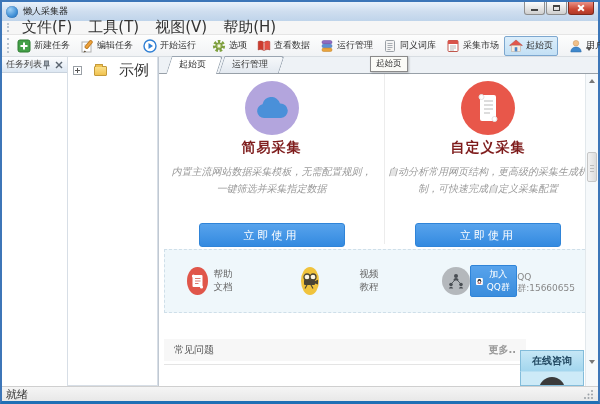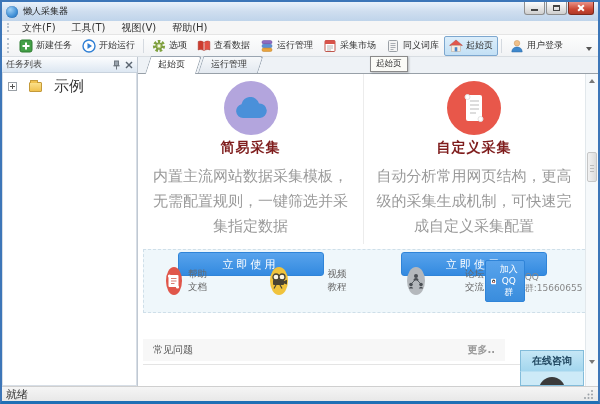--- a/index.html
+++ b/index.html
@@ -15,34 +15,34 @@
   .wbtn.close { width:26px; background:linear-gradient(#e99286,#cc4733 60%,#b03a28); border-color:#7e2a1d; }
   .glyph-min { width:7px; height:2px; background:#444; margin-top:4px; }
   .glyph-max { width:7px; height:6px; border:1px solid #444; border-top:2px solid #444; }
   .glyph-close { position:relative; width:8px; height:8px; }
   .glyph-close:before,.glyph-close:after { content:""; position:absolute; left:3px; top:0; width:2px; height:8px; background:#fff; }
   .glyph-close:before { transform:rotate(45deg); } .glyph-close:after { transform:rotate(-45deg); }
 
   
   .menubar { height:14px; background:#f6f6f6; border-bottom:1px solid #e5e5e5; display:flex; align-items:center; padding-left:2px; flex:0 0 auto; }
   .grip { width:4px; height:70%; border-left:2px dotted #b9c4cf; margin:0 3px; }
-  .menu-item { font-size:10px; color:#333; padding:1px 8px; cursor:default; }
+  .menu-item { font-size:15px; color:#333; padding:1px 8px; cursor:default; }
 
   
   .toolbar { height:22px; background:linear-gradient(#fdfdfd,#f1f3f5); border-bottom:1px solid #d8dde2; display:flex; align-items:center; padding-left:2px; flex:0 0 auto; }
   .tbtn { display:flex; align-items:center; gap:3px; padding:2px 4px; font-size:9px; color:#333; border:1px solid transparent; border-radius:2px; cursor:default; white-space:nowrap; }
   .tbtn.selected { background:linear-gradient(#dceefb,#c3e0f5); border-color:#7da7cf; }
   .tsep { width:1px; height:14px; background:#d5dae0; margin:0 3px; }
   .ticon { width:14px; height:14px; flex:0 0 auto; }
 
   
   .body { flex:1 1 auto; display:flex; min-height:0; background:#eef2f6; }
 
   
-  .sidebar { width:136px; flex:0 0 auto; border-right:1px solid #c0c8d2; display:flex; flex-direction:column; background:#fff; }
+  .sidebar { width:157px; flex:0 0 auto; border-right:1px solid #c0c8d2; display:flex; background:#fff; }
   .side-head { height:16px; background:linear-gradient(#fcfdfe,#dde7f2); border-bottom:1px solid #c8d2dd; display:flex; align-items:center; padding:0 4px; flex:0 0 auto; }
   .side-title { font-size:9px; color:#444; }
   .side-icons { margin-left:auto; display:flex; align-items:center; gap:4px; }
   .tree { flex:1; background:#fff; border:1px solid #d7dee6; border-top:none; padding:4px 5px; }
   .tree-row { display:flex; align-items:center; gap:12px; font-size:15px; color:#333; cursor:default; }
   .expander { width:9px; height:9px; flex:0 0 auto; }
   .folder { width:13px; height:10px; background:linear-gradient(#fbe08a,#f0c24f); border:1px solid #c49a3a; border-radius:1px; position:relative; flex:0 0 auto; }
   .folder:before { content:""; position:absolute; top:-3px; left:0; width:6px; height:2px; background:#f0c24f; border:1px solid #c49a3a; border-bottom:none; border-radius:1px 1px 0 0; }
 
   
@@ -60,21 +60,21 @@
 
   
   .panels { display:flex; height:170px; }
   .panel { text-align:center; padding-top:7px; }
   .panel.left { width:225px; flex:0 0 auto; }
   .panel.right { flex:1; border-left:1px solid #ececec; margin-right:14px; }
   .big-circle { width:54px; height:54px; border-radius:50%; margin:0 auto; display:flex; align-items:center; justify-content:center; }
   .big-circle.cloud { background:#b3a5dd; }
   .big-circle.scroll { background:#e8574a; }
   .panel-title { margin-top:4px; font-size:14px; font-weight:bold; color:#7f1d1d; letter-spacing:1px; }
-  .panel-desc { margin:7px auto 4px; width:206px; font-size:15px; line-height:1.65; color:#9a9a9a; }
+  .panel-desc { margin:7px auto 16px; width:206px; font-size:10px; line-height:1.65; color:#9a9a9a;font-style:italic; }
   .use-btn { margin-top:10px; width:146px; height:24px; border:1px solid #2f84d8; border-radius:3px; background:linear-gradient(#58a3ec,#338ae0); color:#fff; font-size:11px; letter-spacing:3px; cursor:pointer; }
 
   
   .links-box { margin:5px 8px 0 5px; height:64px; border:1px dashed #cfdfe9; background:#eff7fb; display:flex; align-items:center; padding:0 14px 0 22px; }
   .link-item { display:flex; align-items:center; gap:6px; cursor:default; }
   .link-item + .link-item { margin-left:60px;gap:40px; }
   .link-circle { width:28px; height:28px; border-radius:50%; display:flex; align-items:center; justify-content:center; }
   .lc-help { background:#e0564a; } .lc-video { background:#f0c33c; } .lc-forum { background:#b4b8bc; }
   .link-label { font-size:9.5px; color:#666; }
   .qq-block { margin-left:auto; display:flex; flex-direction:row; align-items:center; }
@@ -145,20 +145,30 @@
     <div class="tbtn">
       <svg class="ticon" viewBox="0 0 14 14">
           <rect x="1" y="1" width="12" height="12" rx="2" fill="#43a047" stroke="#2e7d32"></rect>
           <rect x="6" y="3.5" width="2" height="7" fill="#fff"></rect>
           <rect x="3.5" y="6" width="7" height="2" fill="#fff"></rect>
         </svg>
       <span>新建任务</span>
     </div>
     <div class="tbtn">
       <svg class="ticon" viewBox="0 0 14 14">
+          <rect x="2" y="3" width="9" height="10" fill="#fff" stroke="#b0b0b0"></rect>
+          <line x1="4" y1="6" x2="9" y2="6" stroke="#cfcfcf"></line>
+          <line x1="4" y1="8" x2="9" y2="8" stroke="#cfcfcf"></line>
+          <rect x="7.2" y="1" width="3" height="9" rx="1" transform="rotate(40 8.7 5.5)" fill="#f0a33c" stroke="#c27f23"></rect>
+          <polygon points="4.6,11.6 3.4,13.4 6.2,12.8" fill="#5a4a32"></polygon>
+        </svg>
+      <span>编辑任务</span>
+    </div>
+    <div class="tbtn">
+      <svg class="ticon" viewBox="0 0 14 14">
           <circle cx="7" cy="7" r="6" fill="#fff" stroke="#2f7fd4" stroke-width="1.4"></circle>
           <polygon points="5.5,4 10,7 5.5,10" fill="#2f7fd4"></polygon>
         </svg>
       <span>开始运行</span>
     </div>
 
     <span class="tsep"></span>
 
     <div class="tbtn">
       <svg class="ticon" viewBox="0 0 14 14">
@@ -176,40 +186,40 @@
         </svg>
       <span>查看数据</span>
     </div>
     <div class="tbtn">
       <svg class="ticon" viewBox="0 0 14 14">
           <rect x="2" y="1.5" width="10" height="3.4" rx="1.6" fill="#8e6bbf" stroke="#6d4da0" stroke-width=".5"></rect>
           <rect x="2" y="5.3" width="10" height="3.4" rx="1.6" fill="#5b8fd4" stroke="#3f6fb0" stroke-width=".5"></rect>
           <rect x="2" y="9.1" width="10" height="3.4" rx="1.6" fill="#e8a33d" stroke="#c28125" stroke-width=".5"></rect>
         </svg>
       <span>运行管理</span>
+    </div>
+    <div class="tbtn">
+      <svg class="ticon" viewBox="0 0 14 14">
+          <rect x="2.5" y="1.5" width="9" height="11" rx="1" fill="#f4f4f4" stroke="#9aa0a6"></rect>
+          <line x1="4.5" y1="4.5" x2="9.5" y2="4.5" stroke="#a8adb3"></line>
+          <line x1="4.5" y1="6.5" x2="9.5" y2="6.5" stroke="#a8adb3"></line>
+          <line x1="4.5" y1="8.5" x2="9.5" y2="8.5" stroke="#a8adb3"></line>
+          <line x1="4.5" y1="10.5" x2="7.5" y2="10.5" stroke="#a8adb3"></line>
+        </svg>
+      <span>同义词库</span>
     </div>
     <div class="tbtn">
       <svg class="ticon" viewBox="0 0 14 14">
           <rect x="2" y="1.5" width="10" height="11" rx="1" fill="#fff" stroke="#c0574d"></rect>
           <rect x="2" y="1.5" width="10" height="3.5" fill="#d9534a"></rect>
           <line x1="4" y1="7" x2="10" y2="7" stroke="#b8b8b8"></line>
           <line x1="4" y1="9" x2="10" y2="9" stroke="#b8b8b8"></line>
           <line x1="4" y1="11" x2="8" y2="11" stroke="#b8b8b8"></line>
         </svg>
       <span>采集市场</span>
-    </div>
-    <div class="tbtn">
-      <svg class="ticon" viewBox="0 0 14 14">
-          <rect x="2.5" y="1.5" width="9" height="11" rx="1" fill="#f4f4f4" stroke="#9aa0a6"></rect>
-          <line x1="4.5" y1="4.5" x2="9.5" y2="4.5" stroke="#a8adb3"></line>
-          <line x1="4.5" y1="6.5" x2="9.5" y2="6.5" stroke="#a8adb3"></line>
-          <line x1="4.5" y1="8.5" x2="9.5" y2="8.5" stroke="#a8adb3"></line>
-          <line x1="4.5" y1="10.5" x2="7.5" y2="10.5" stroke="#a8adb3"></line>
-        </svg>
-      <span>同义词库</span>
     </div>
     <div class="tbtn selected">
       <svg class="ticon" viewBox="0 0 14 14">
           <polygon points="7,1 13.4,6.4 0.6,6.4" fill="#e2574c" stroke="#b5433a" stroke-width=".5"></polygon>
           <rect x="2.5" y="6.4" width="9" height="6" fill="#f7ece0" stroke="#b9a693" stroke-width=".5"></rect>
           <rect x="5.7" y="8.2" width="2.6" height="4.2" fill="#4a86c8"></rect>
         </svg>
       <span>起始页</span>
     </div>
 
@@ -334,21 +344,20 @@
                   <line x1="9" y1="6" x2="4" y2="11" stroke="#5a5f64"></line>
                   <line x1="9" y1="6" x2="14" y2="11" stroke="#5a5f64"></line>
                   <circle cx="9" cy="3" r="2" fill="#4a4f54"></circle>
                   <path d="M6.4 7.5 a2.6 2.6 0 0 1 5.2 0 Z" fill="#4a4f54"></path>
                   <circle cx="4" cy="11.5" r="1.8" fill="#4a4f54"></circle>
                   <path d="M1.8 15.5 a2.3 2.3 0 0 1 4.4 0 Z" fill="#4a4f54"></path>
                   <circle cx="14" cy="11.5" r="1.8" fill="#4a4f54"></circle>
                   <path d="M11.8 15.5 a2.3 2.3 0 0 1 4.4 0 Z" fill="#4a4f54"></path>
                 </svg>
             </span>
-            <span class="link-label">论坛交流</span>
           </div>
           <div class="qq-block">
             <button class="qq-btn">
               <svg width="11" height="11" viewBox="0 0 11 11">
                   <rect x="0" y="0" width="11" height="11" rx="1.5" fill="#fff"></rect>
                   <ellipse cx="5.5" cy="5" rx="3" ry="3.6" fill="#2b2b2b"></ellipse>
                   <ellipse cx="5.5" cy="6.2" rx="1.8" ry="2" fill="#fff"></ellipse>
                   <rect x="2.5" y="7.6" width="6" height="1.2" rx=".6" fill="#d9342b"></rect>
                 </svg>
               <span>加入QQ群</span>

